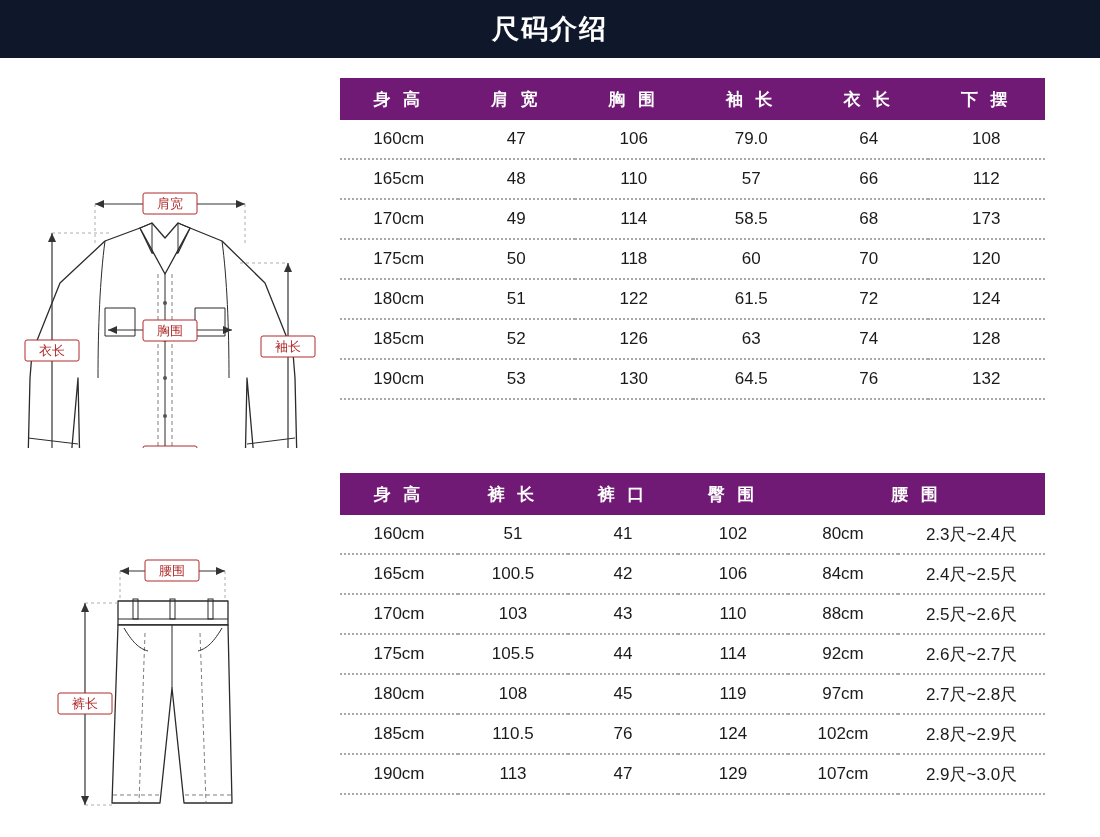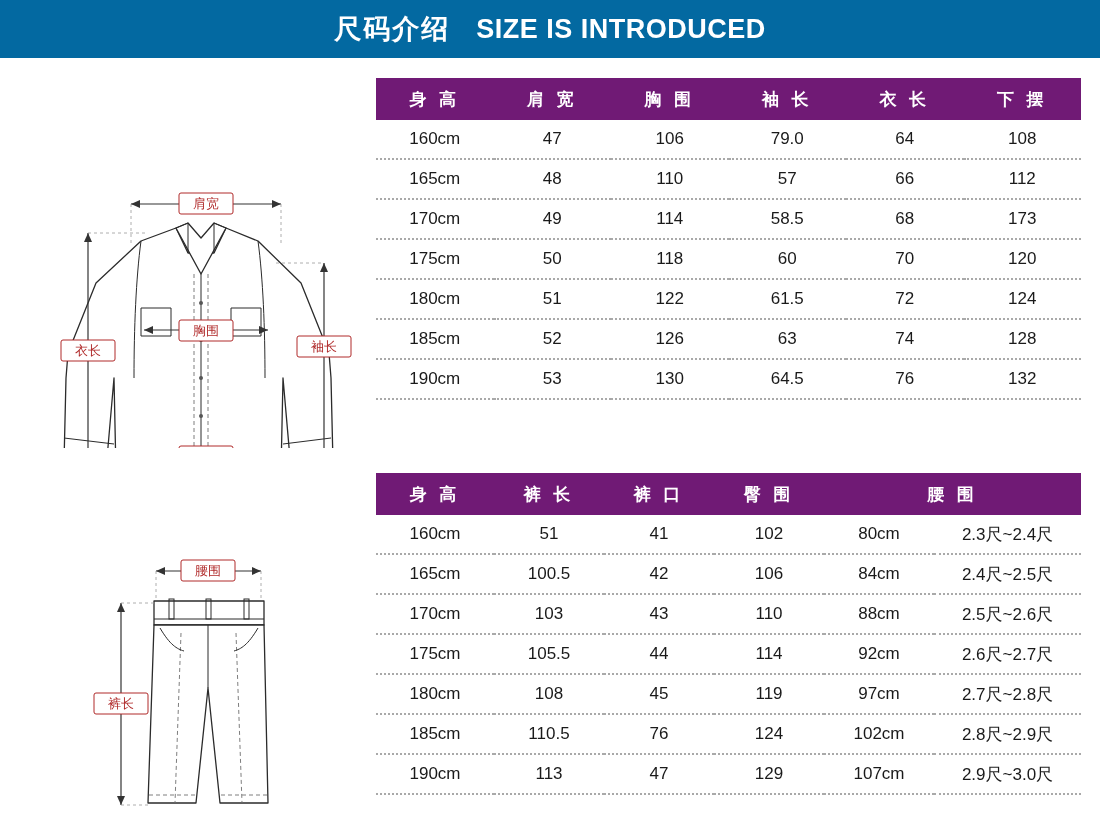--- a/index.html
+++ b/index.html
@@ -10,26 +10,27 @@
   body {
     width: 1100px;
     height: 837px;
     font-family: "Liberation Sans", "DejaVu Sans", sans-serif;
     position: relative;
     overflow: hidden;
   }
   
   .header {
     height: 58px;
-    background: #0369a1;
+    background: #0f172a;
     color: #ffffff;
     display: flex;
     align-items: center;
     justify-content: center;
     gap: 26px;
+    flex-direction: column;
   }
   .header .cn {
     font-size: 27px;
     font-weight: bold;
     letter-spacing: 2px;
   }
   .header .en {
     font-size: 27px;
     font-weight: bold;
     letter-spacing: 0.5px;
@@ -45,21 +46,20 @@
   .section {
     position: absolute;
     display: flex;
   }
   .section-top { left: 0; top: 20px; }
   .section-bottom { left: 0; top: 415px; }
 
   .figure {
     width: 340px;
     position: relative;
-    padding-left: 36px;
   }
   .table-wrap {
     width: 720px;
   }
 
   
   table {
     border-collapse: collapse;
     width: 705px;
     table-layout: fixed;
@@ -125,21 +125,20 @@
     stroke: #6f6f6f;
     stroke-width: 0.9;
     stroke-dasharray: 4 3;
   }
 </style>
 </head>
 <body>
 
 <div class="header">
   <span class="cn">尺码介绍</span>
-  <span class="en">SIZE IS INTRODUCED</span>
 </div>
 
 <div class="board">
 
   <div class="section section-top">
 
     <div class="figure">
       <svg width="340" height="370" viewBox="0 0 340 370">
 
         <line class="arrow" x1="95" y1="126" x2="245" y2="126"></line>

